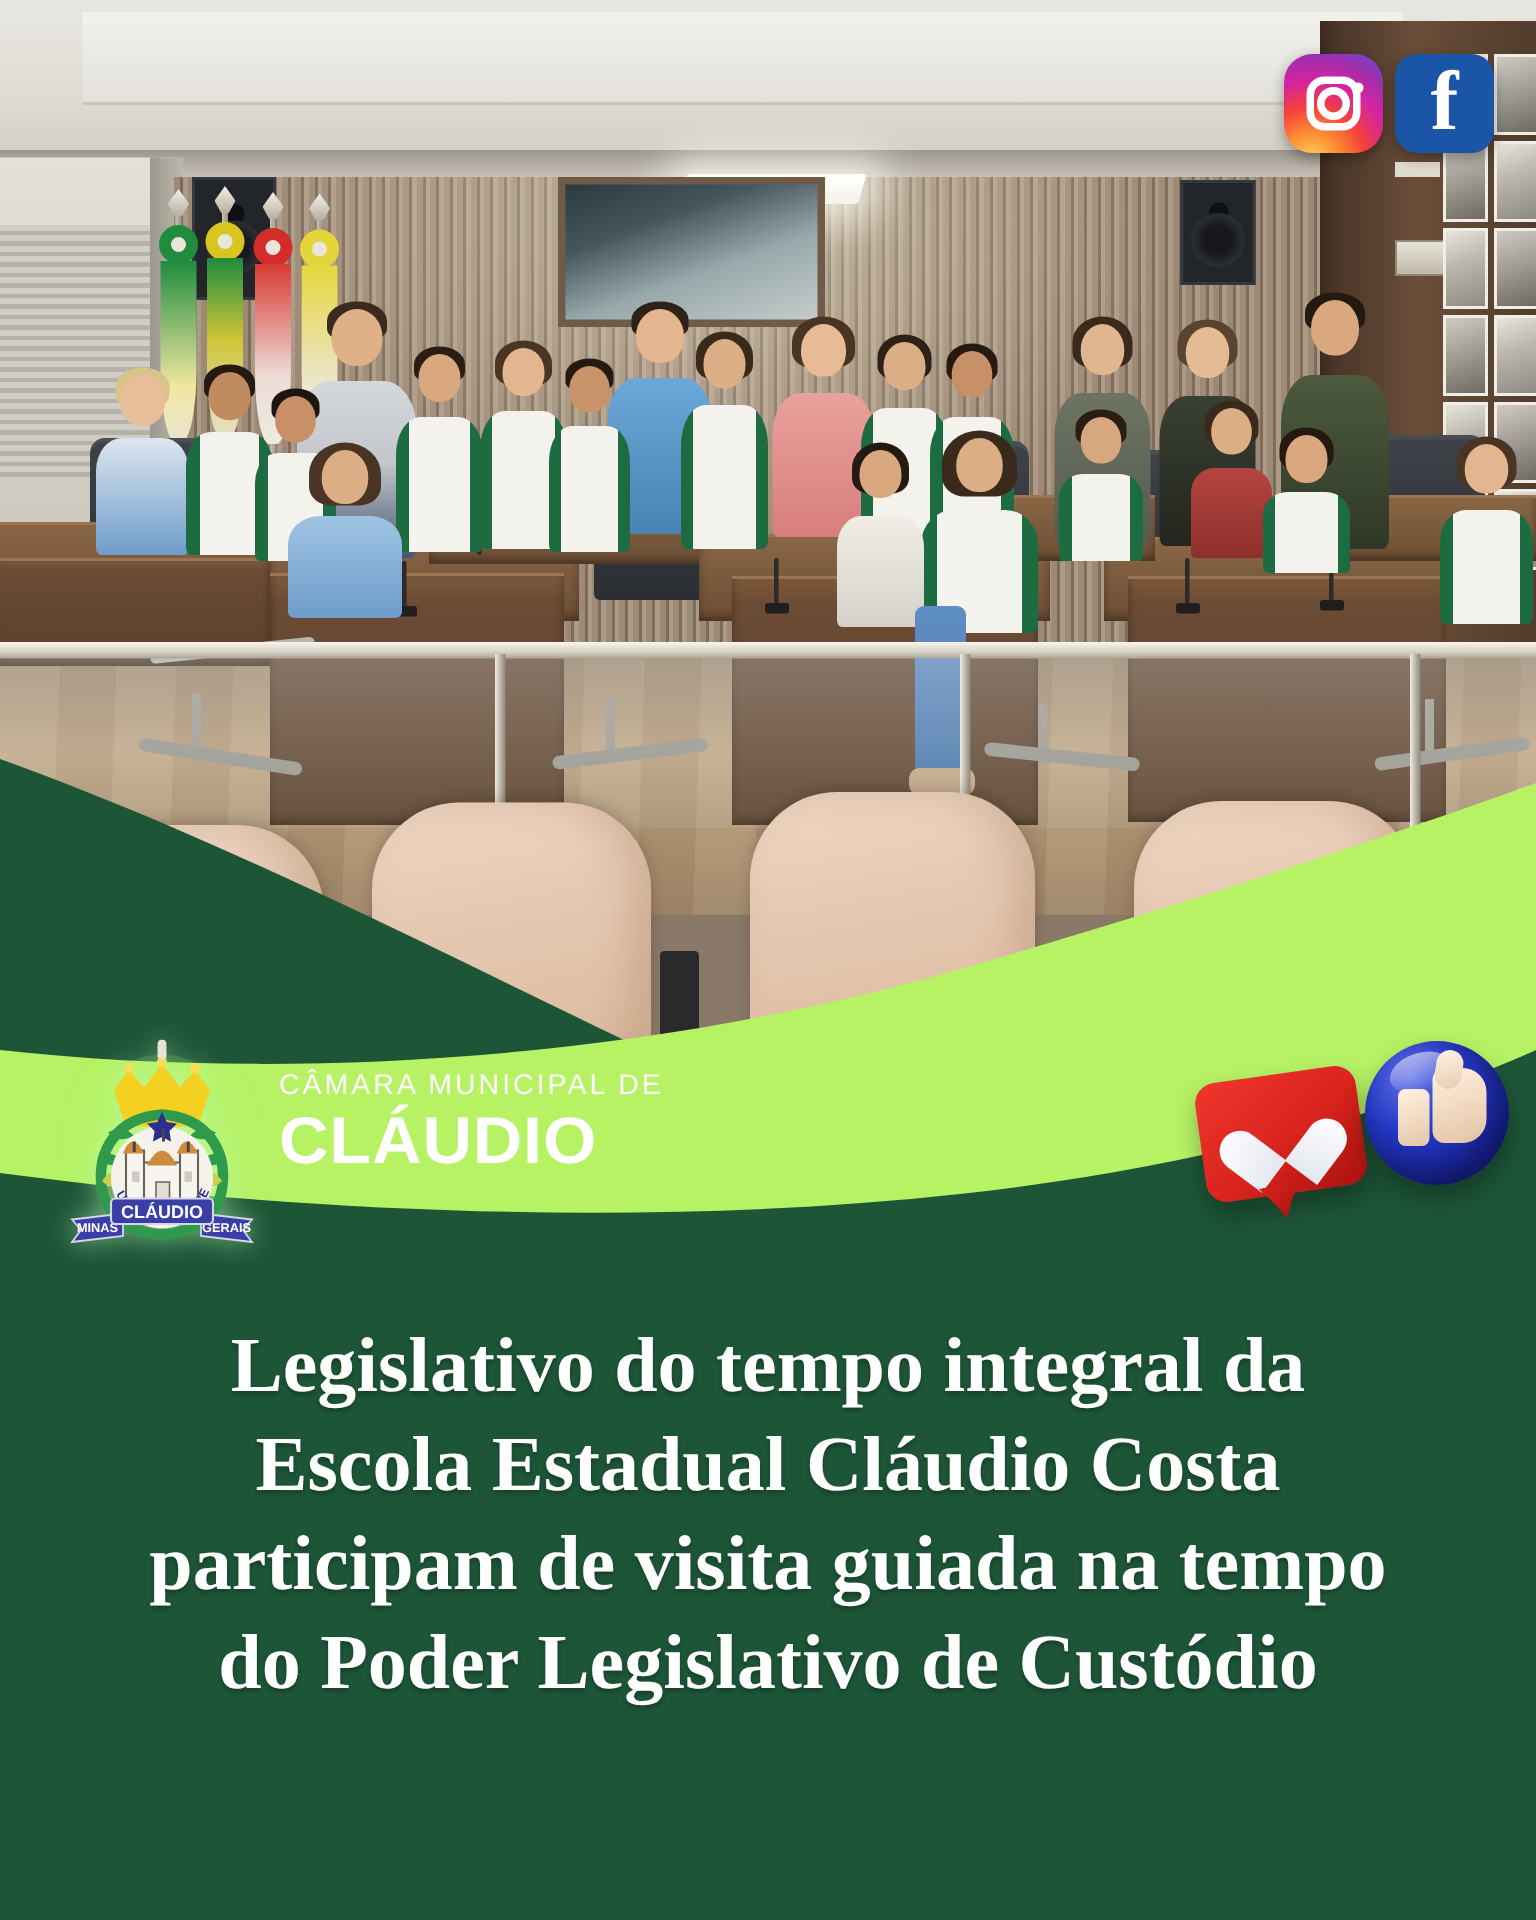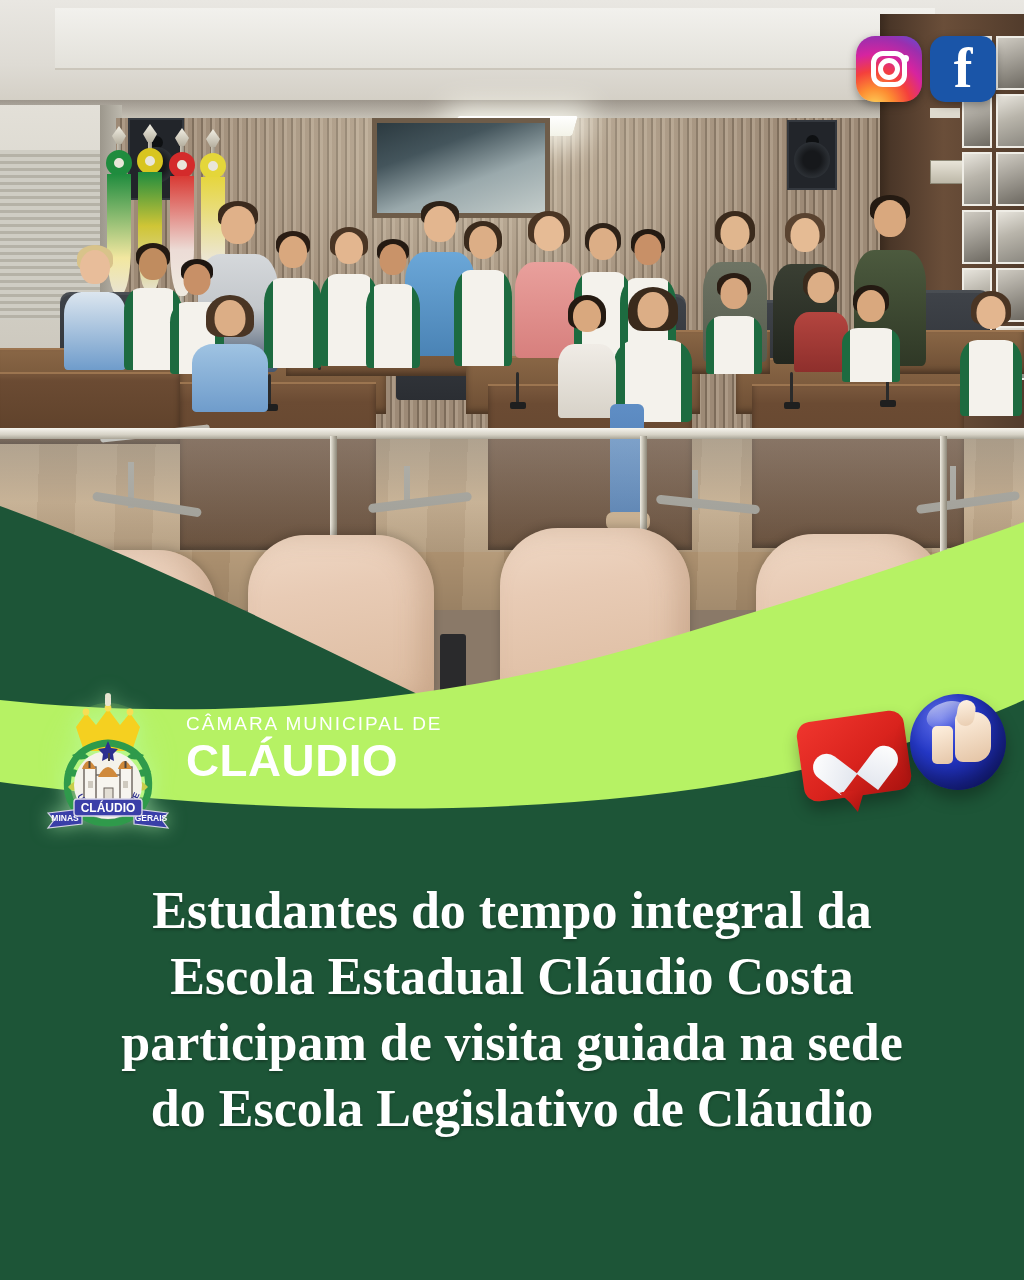--- a/index.html
+++ b/index.html
@@ -534,20 +534,20 @@
       <rect x="28" y="106" width="68" height="17" rx="3" fill="#3a3fa8" stroke="#d8d5e8" stroke-width="1.4"></rect>
       <text x="62" y="119" text-anchor="middle" font-family="Liberation Sans, sans-serif" font-size="12" font-weight="bold" fill="#ffffff">CLÁUDIO</text>
     </svg>
     <div class="logo-txt">
       <div class="l1">CÂMARA MUNICIPAL DE</div>
       <div class="l2">CLÁUDIO</div>
     </div>
   </div>
 
   <div class="headline">
-    <div>Estudantes do tempo integral da</div>
+    <div>Legislativo do tempo integral da</div>
     <div>Escola Estadual Cláudio Costa</div>
-    <div>participam de visita guiada na sede</div>
-    <div>do Escola Legislativo de Cláudio</div>
+    <div>participam de visita guiada na tempo</div>
+    <div>do Poder Legislativo de Custódio</div>
   </div>
 
 
 </div>
 
 </body></html>

